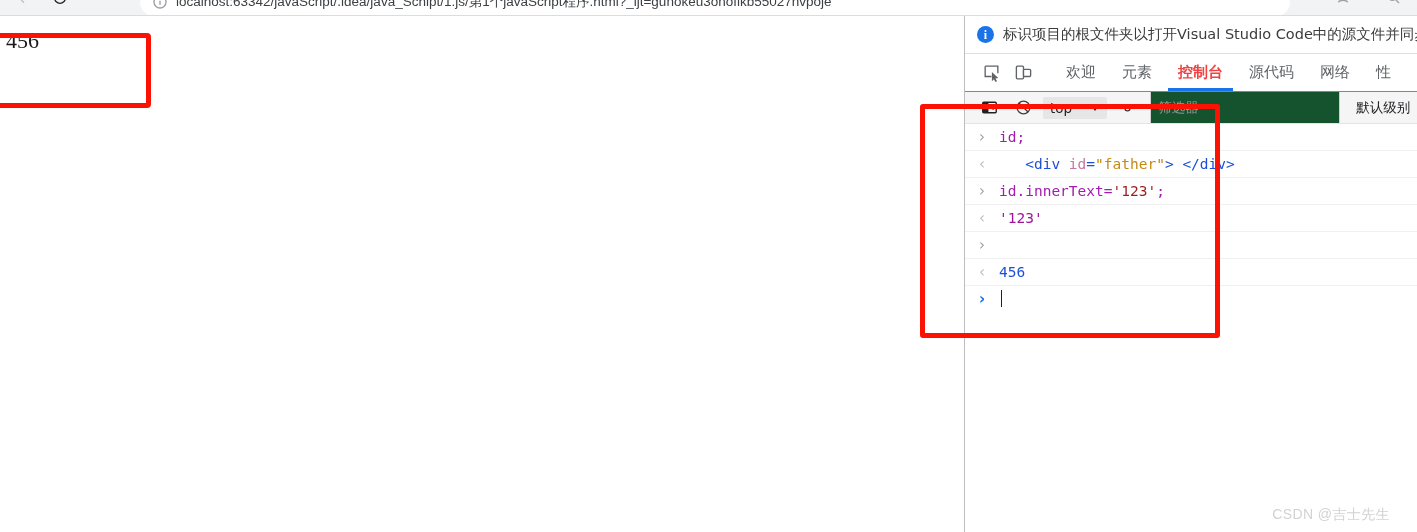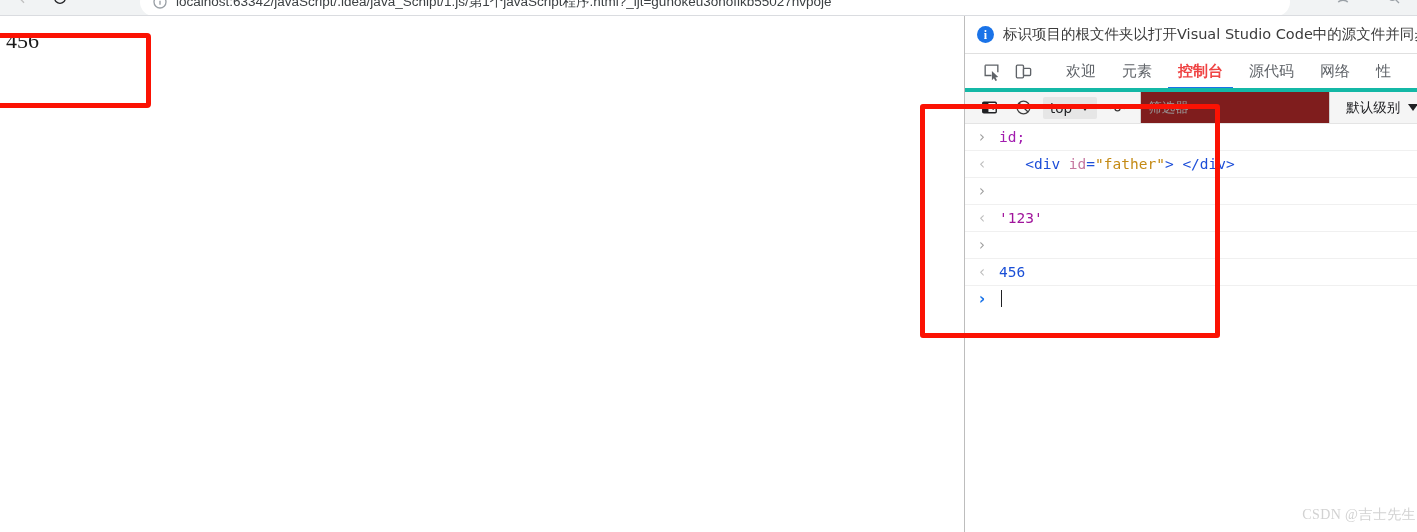--- a/index.html
+++ b/index.html
@@ -88,21 +88,21 @@
     display: flex; align-items: center; justify-content: center; line-height: 1;
   }
   .info-text {
     font-size: 14.5px; color: #3c3c3c; white-space: nowrap;
     font-family: "DejaVu Sans", sans-serif;
   }
 
   
   .tab-strip {
     position: absolute; left: 0; top: 38px; width: 452px; height: 38px;
-    background: #ffffff; border-bottom: 4px solid #14b8a6;
+    background: #ffffff; border-bottom: 1px solid #14b8a6;
     display: flex; align-items: center; padding-left: 10px; overflow: hidden;
   }
   .tool-icon-btn {
     flex: none; width: 32px; height: 30px;
     display: flex; align-items: center; justify-content: center;
     color: #5f6368; cursor: pointer;
   }
   .tab-sep { flex: none; width: 14px; }
   .tab {
     flex: none; position: relative; height: 37px;
@@ -123,29 +123,29 @@
     display: flex; align-items: center; padding-left: 10px; gap: 6px;
     overflow: hidden;
   }
   .ct-btn {
     flex: none; width: 28px; height: 26px;
     display: flex; align-items: center; justify-content: center;
     color: #3c3c3c; cursor: pointer;
   }
   .ctx-select {
     flex: none; height: 22px; background: #e6e6e6; border-radius: 2px;
-    display: flex; align-items: center; gap: 8px; padding: 0 7px;
+    display: flex; align-items: center; gap: 18px; padding: 0 7px;
     font-size: 13.5px; color: #202124; cursor: pointer;
     font-family: "DejaVu Sans", sans-serif;
   }
   .caret { width: 0; height: 0; border-left: 5px solid transparent;
            border-right: 5px solid transparent; border-top: 7px solid #202124; }
   .filter-input {
     flex: none; width: 190px; height: 41px; margin-left: 3px;
-    background: #7f1d1d; border: 1px solid #d0d0d0; border-radius: 2px;
+    background: #14532d; border: 1px solid #d0d0d0; border-radius: 2px;
     display: flex; align-items: center; padding: 0 7px;
     font-size: 13.5px; color: #9a9a9a;
     font-family: "DejaVu Sans", sans-serif;
   }
   .level-select {
     flex: none; height: 24px; margin-left: 4px;
     display: flex; align-items: center; gap: 8px; padding: 0 6px;
     font-size: 13.5px; color: #202124; cursor: pointer;
     font-family: "DejaVu Sans", sans-serif; white-space: nowrap;
   }
@@ -190,23 +190,23 @@
   
   .annot-console {
     position: absolute; left: 920px; top: 104px;
     width: 300px; height: 234px;
     border: 5px solid #fb1203; border-radius: 3px;
     pointer-events: none; z-index: 40;
   }
 
   
   .watermark {
-    position: absolute; right: 1px; bottom: 8px;
+    position: absolute; right: 27px; bottom: 8px;
     font-size: 14px; color: #d2d2d2; letter-spacing: .4px;
-    font-family: Liberation Serif, serif; white-space: nowrap;
+    font-family: Liberation Sans, sans-serif; white-space: nowrap;
   }
 </style>
 </head>
 <body>
 
 <div id="root">
 
   <div class="chrome-strip">
     <div class="chrome-nav">
       <span>
@@ -338,20 +338,21 @@
         <span class="log-text"><span class="tok-plain">id;</span></span>
       </div>
 
       <div class="log-row output">
         <span class="log-gutter gutter-out">‹</span>
         <span class="log-text"><span class="tok-plain">   </span><span class="tok-tag">&lt;div </span><span class="tok-attr">id</span><span class="tok-tag">=</span><span class="tok-attrval">"father"</span><span class="tok-tag">&gt;</span><span class="tok-plain"> </span><span class="tok-tag">&lt;/div&gt;</span></span>
       </div>
 
       <div class="log-row input">
         <span class="log-gutter gutter-in">›</span>
+        <span class="log-text"><span class="tok-plain">id.innerText=</span><span class="tok-str">'123'</span><span class="tok-plain">;</span></span>
       </div>
 
       <div class="log-row output">
         <span class="log-gutter gutter-out">‹</span>
         <span class="log-text"><span class="tok-strout">'123'</span></span>
       </div>
 
       <div class="log-row input">
         <span class="log-gutter gutter-in">›</span>
       </div>

